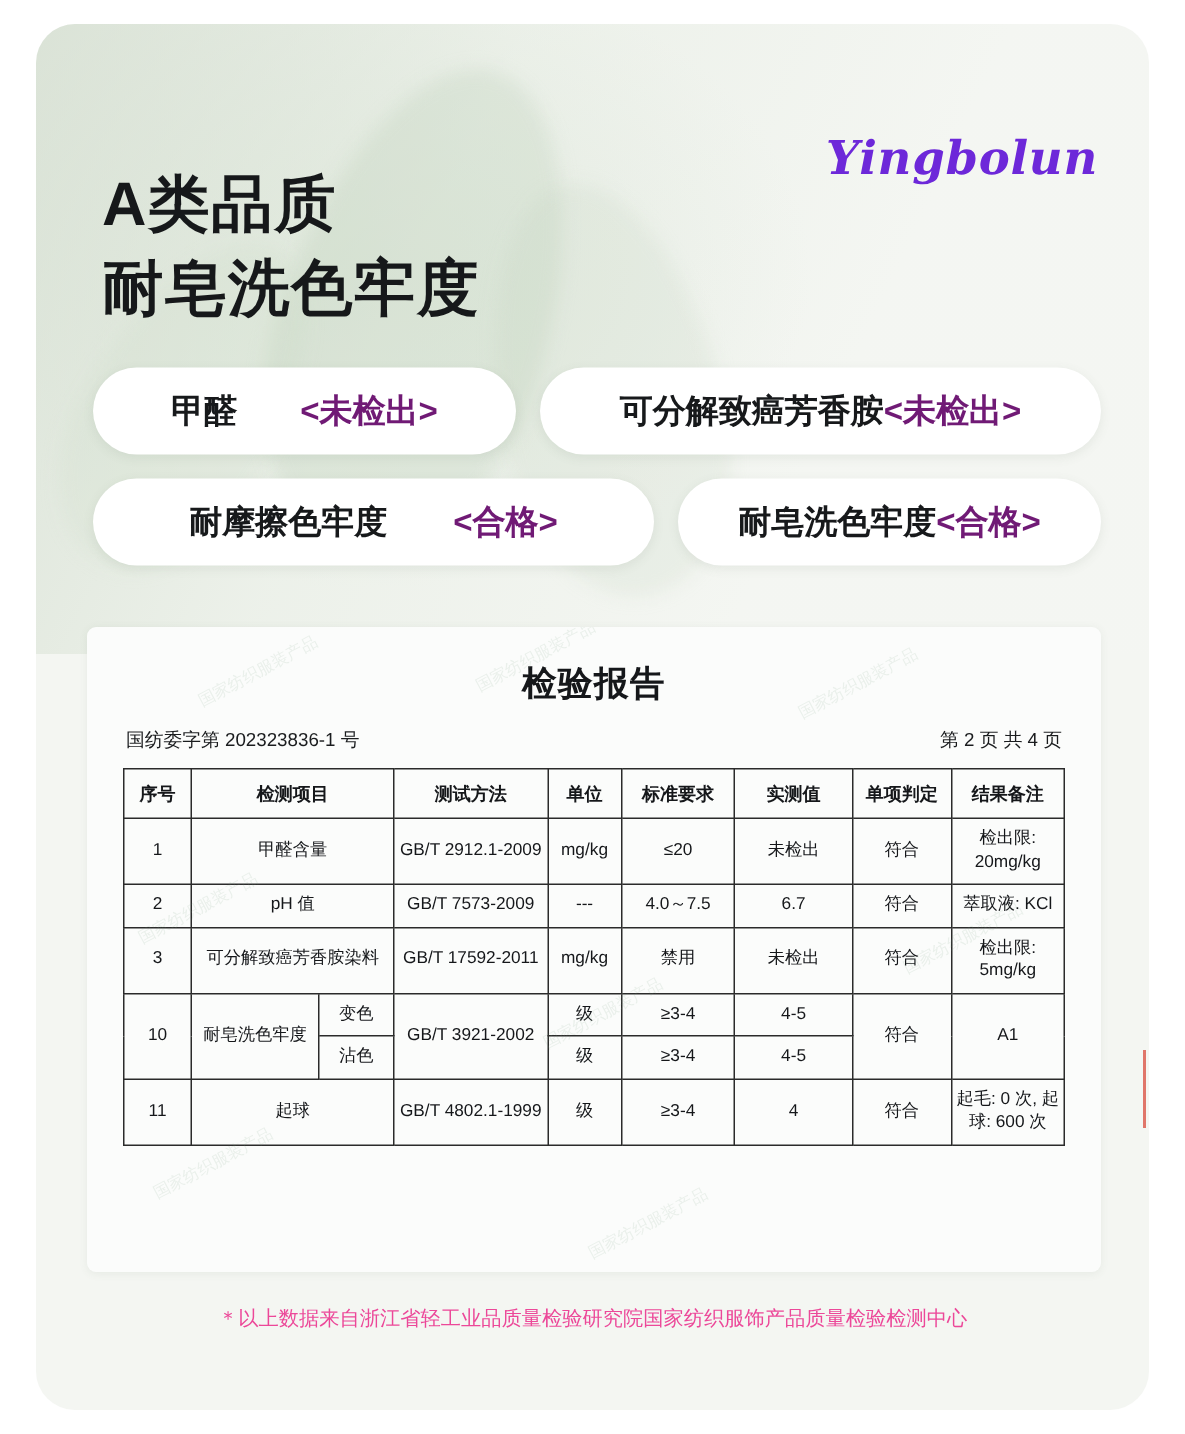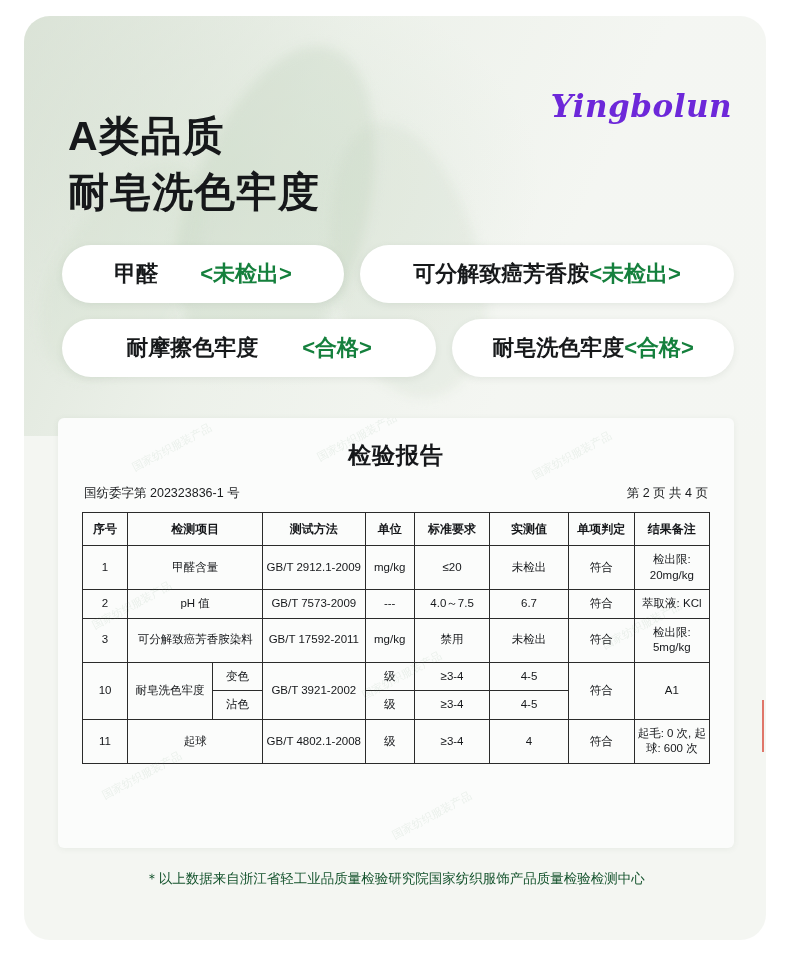--- a/index.html
+++ b/index.html
@@ -93,21 +93,21 @@
     display: flex;
     align-items: center;
     justify-content: center;
     padding: 0 26px;
     box-shadow: 0 2px 7px rgba(90,110,85,0.10);
     font-size: 22px;
     color: #17191b;
     font-weight: 600;
     white-space: nowrap;
   }
-  .chip .hl { color: #15803d; font-weight: 700; text-align: center; }
+  .chip .hl { color: #701a75; font-weight: 700; text-align: center; }
   .chip-1 { width: 230px; gap: 42px; }
   .chip-2 { flex: 1; }
   .chip-3 { width: 322px; gap: 44px; }
   .chip-4 { flex: 1; }
 
   
   .report {
     position: absolute;
     left: 58px;
     top: 418px;
@@ -168,21 +168,21 @@
   .sub-left { width: 88px; }
   .sub-right { width: 48px; }
 
   .footnote {
     position: absolute;
     left: 0;
     right: 0;
     top: 870px;
     text-align: center;
     font-size: 13.5px;
-    color: #14532d;
+    color: #ec4899;
   }
   .redmark {
     position: absolute;
     right: 26px;
     top: 700px;
     width: 2px;
     height: 52px;
     background: #d94b3c;
     opacity: 0.75;
     z-index: 4;
@@ -302,21 +302,21 @@
           </tr>
           <tr>
             <td class="sub-right">沾色</td>
             <td>级</td>
             <td>≥3-4</td>
             <td>4-5</td>
           </tr>
           <tr>
             <td>11</td>
             <td colspan="2">起球</td>
-            <td>GB/T 4802.1-2008</td>
+            <td>GB/T 4802.1-1999</td>
             <td>级</td>
             <td>≥3-4</td>
             <td>4</td>
             <td>符合</td>
             <td>起毛: 0 次, 起球: 600 次</td>
           </tr>
         </tbody>
       </table>
     </div>
 

